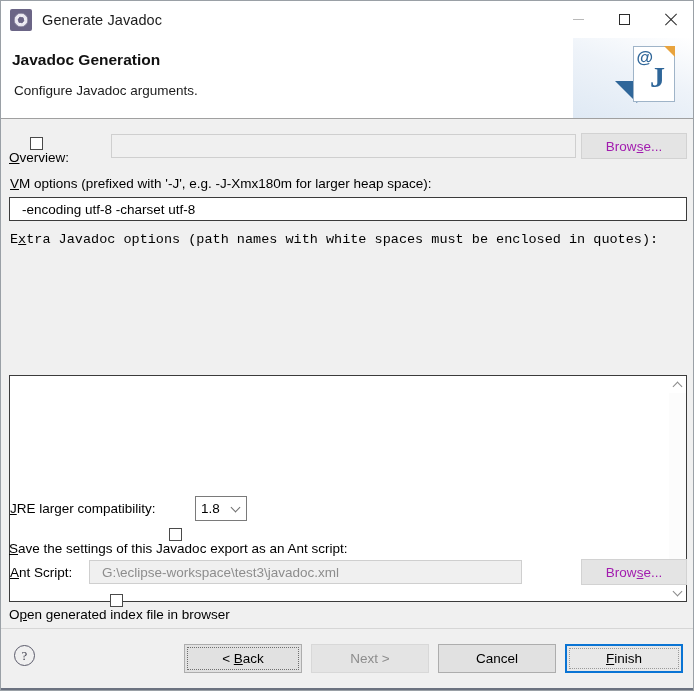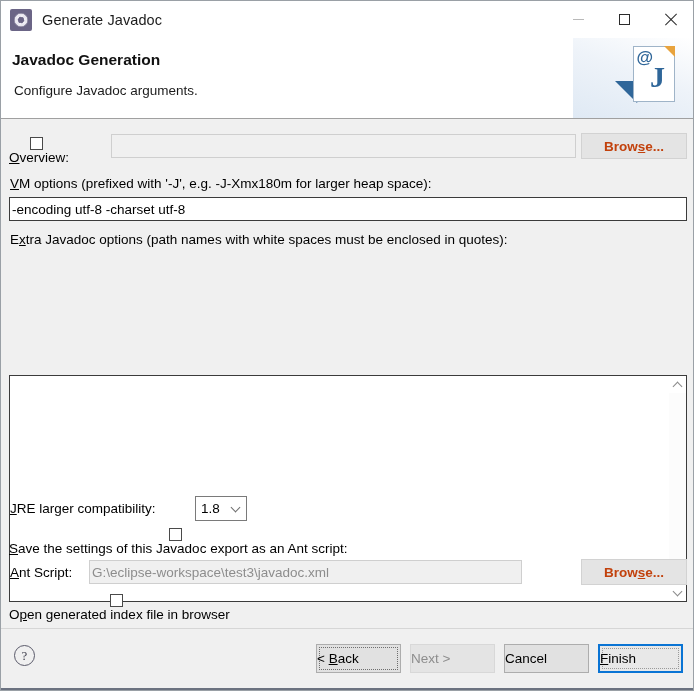--- a/index.html
+++ b/index.html
@@ -223,21 +223,21 @@
 
   
   .tf {
     box-sizing: border-box;
     height: 24px;
     border: 1px solid #3b3b3b;
     background: #ffffff;
     font-family: "Liberation Sans", sans-serif;
     font-size: 13.5px;
     color: #000000;
-    padding: 0 2px;
+    padding: 0 12px;
     display: flex;
     align-items: center;
     white-space: nowrap;
     overflow: hidden;
   }
   .tf.disabled {
     border: 1px solid #cfcfcf;
     background: #f0f0f0;
     color: #8d8d8d;
   }
@@ -248,21 +248,21 @@
     height: 26px;
     border: 1px solid #adadad;
     background: #e1e1e1;
     font-size: 13.5px;
     color: #000000;
     display: flex;
     align-items: center;
     justify-content: center;
     white-space: nowrap;
   }
-  .btn.disabled { color: #c2410c; background: #e4e4e4; border-color: #d2d2d2; font-weight: bold; }
+  .btn.disabled { color: #a21caf; background: #e4e4e4; border-color: #d2d2d2; }
 
   
   .ta-wrap {
     position: absolute;
     left: 8px;
     top: 256px;
     width: 678px;
     height: 227px;
     box-sizing: border-box;
     border: 1px solid #3b3b3b;
@@ -363,29 +363,29 @@
   }
   .footer-btns {
     position: absolute;
     right: 10px;
     top: 15px;
     display: flex;
     gap: 9px;
   }
   .wbtn {
     box-sizing: border-box;
-    width: 85px;
+    width: 118px;
     height: 29px;
     border: 1px solid #adadad;
     background: #e1e1e1;
     font-size: 13.5px;
     color: #000000;
     display: flex;
     align-items: center;
-    justify-content: flex-start;
+    justify-content: center;
     position: relative;
   }
   .wbtn.focus-dotted::after {
     content: "";
     position: absolute;
     left: 2px; top: 2px; right: 2px; bottom: 2px;
     border: 1px dotted #6e6e6e;
   }
   .wbtn.disabled { color: #8d8d8d; background: #e4e4e4; border-color: #d8d8d8; }
   .wbtn.default {
@@ -445,21 +445,21 @@
     </div>
     <div class="btn disabled" style="position:absolute; left:580px; top:14px; width:106px;">
       <span><span>Brow</span><u>s</u><span>e...</span></span>
     </div>
 
     <div class="lbl" style="position:absolute; left:9px; top:57px;"><u>V</u><span>M options (prefixed with '-J', e.g. -J-Xmx180m for larger heap space):</span></div>
     <div class="tf" style="position:absolute; left:8px; top:78px; width:678px;">
       <span>-encoding utf-8 -charset utf-8</span>
     </div>
 
-    <div class="lbl" style="position:absolute; left:9px; top:113px;"><span>E</span><u>x</u><span>tra Javadoc options (path names with white spaces must be enclosed in quotes):</span></div>
+    <div class="lbl" style="position:absolute; left:9px; top:113px;font-family:Liberation Mono, monospace;"><span>E</span><u>x</u><span>tra Javadoc options (path names with white spaces must be enclosed in quotes):</span></div>
 
     <div class="ta-wrap">
       <div class="ta-text"></div>
       <div class="scrollbar">
         <div class="sb-arrow">
           <span class="chev up"></span>
         </div>
         <div class="sb-track"></div>
         <div class="sb-arrow">
           <span class="chev down"></span>

